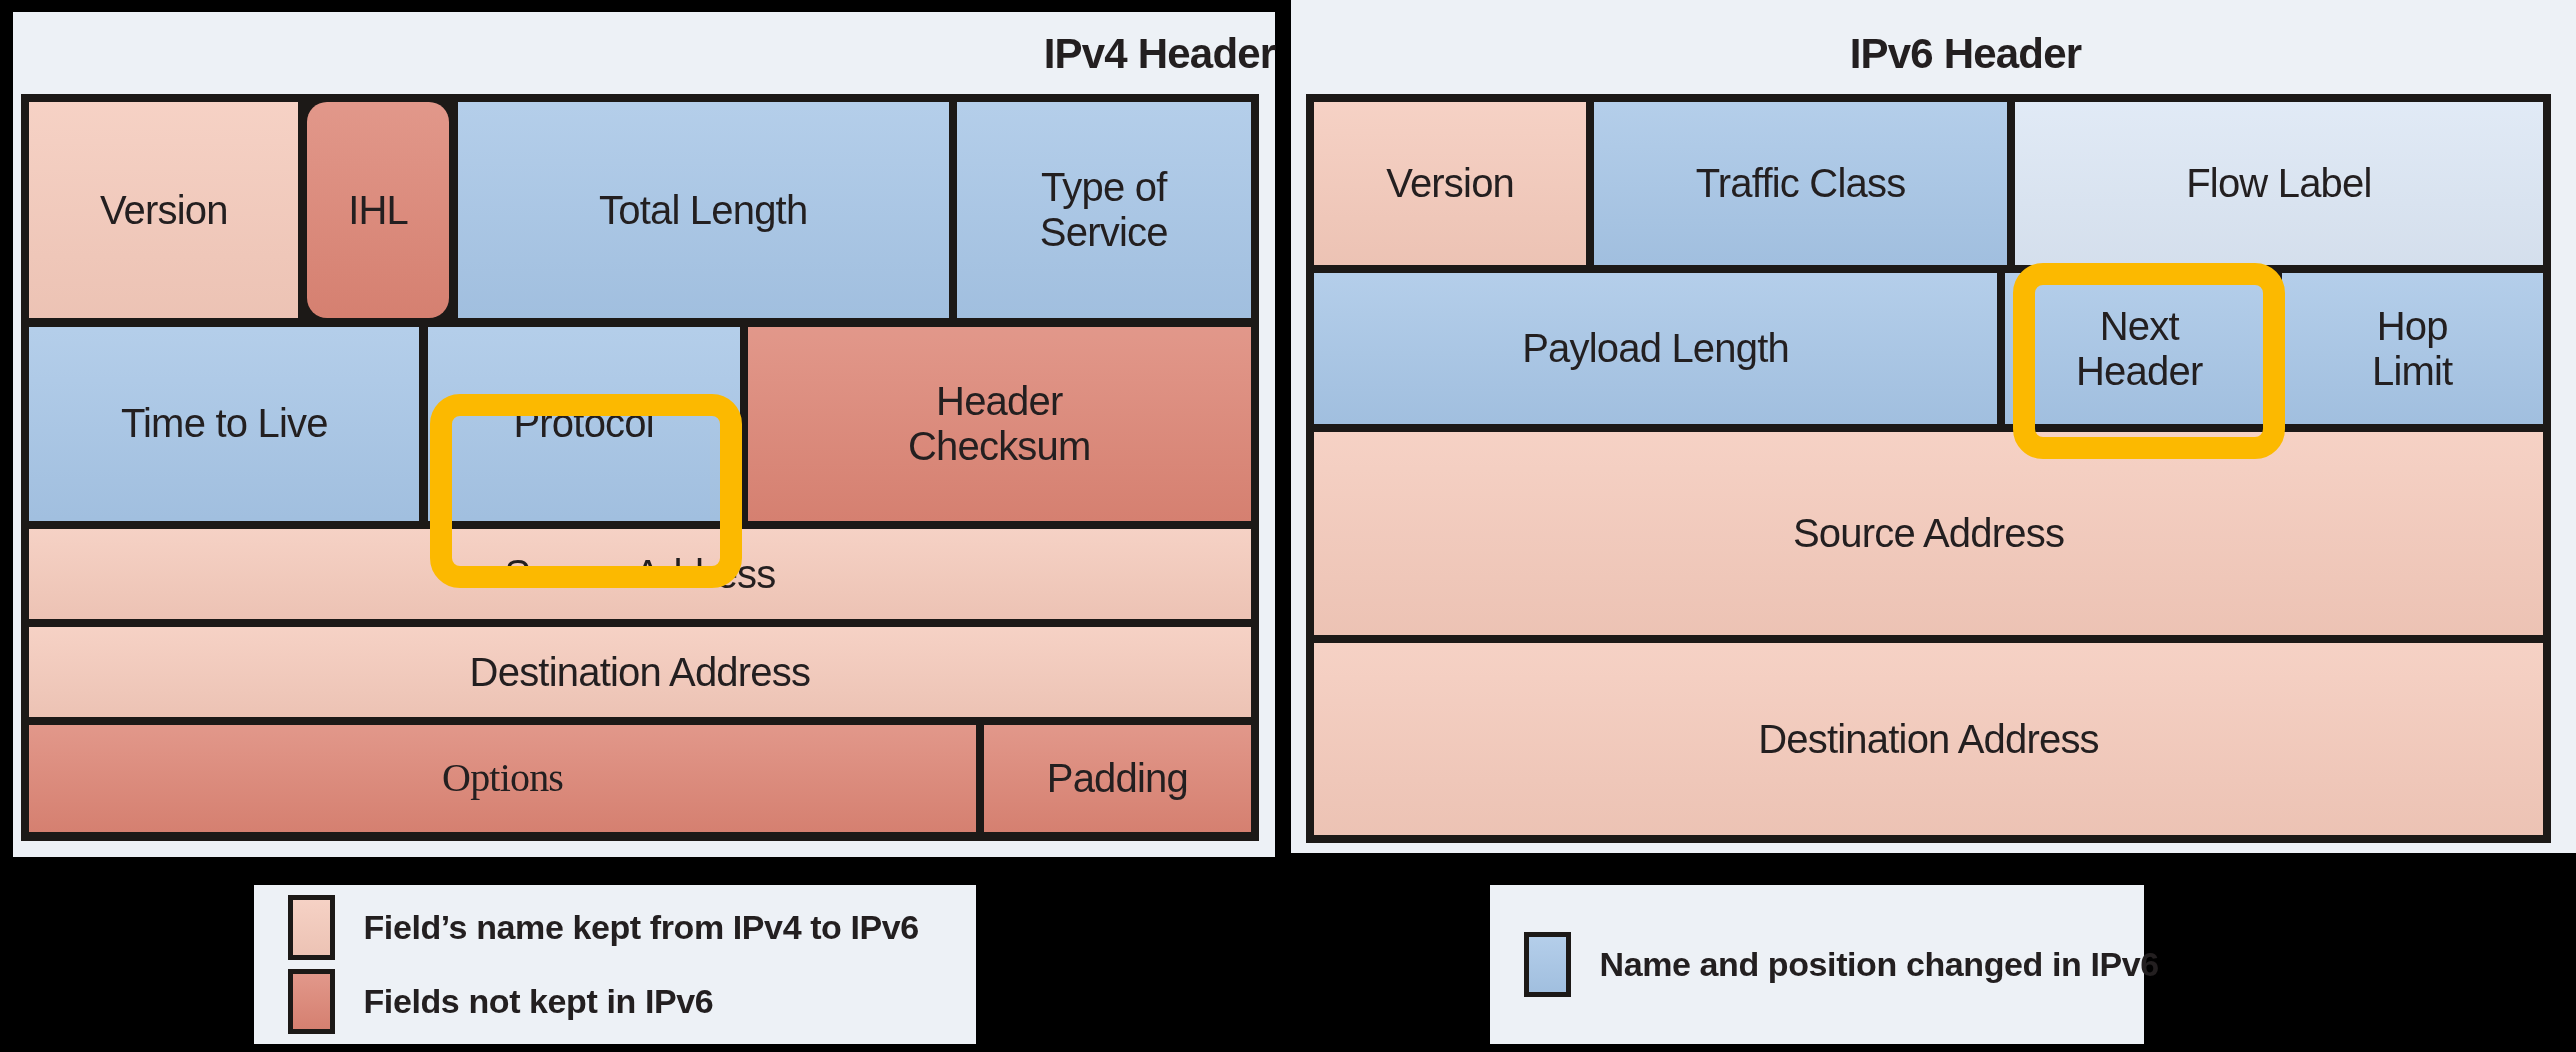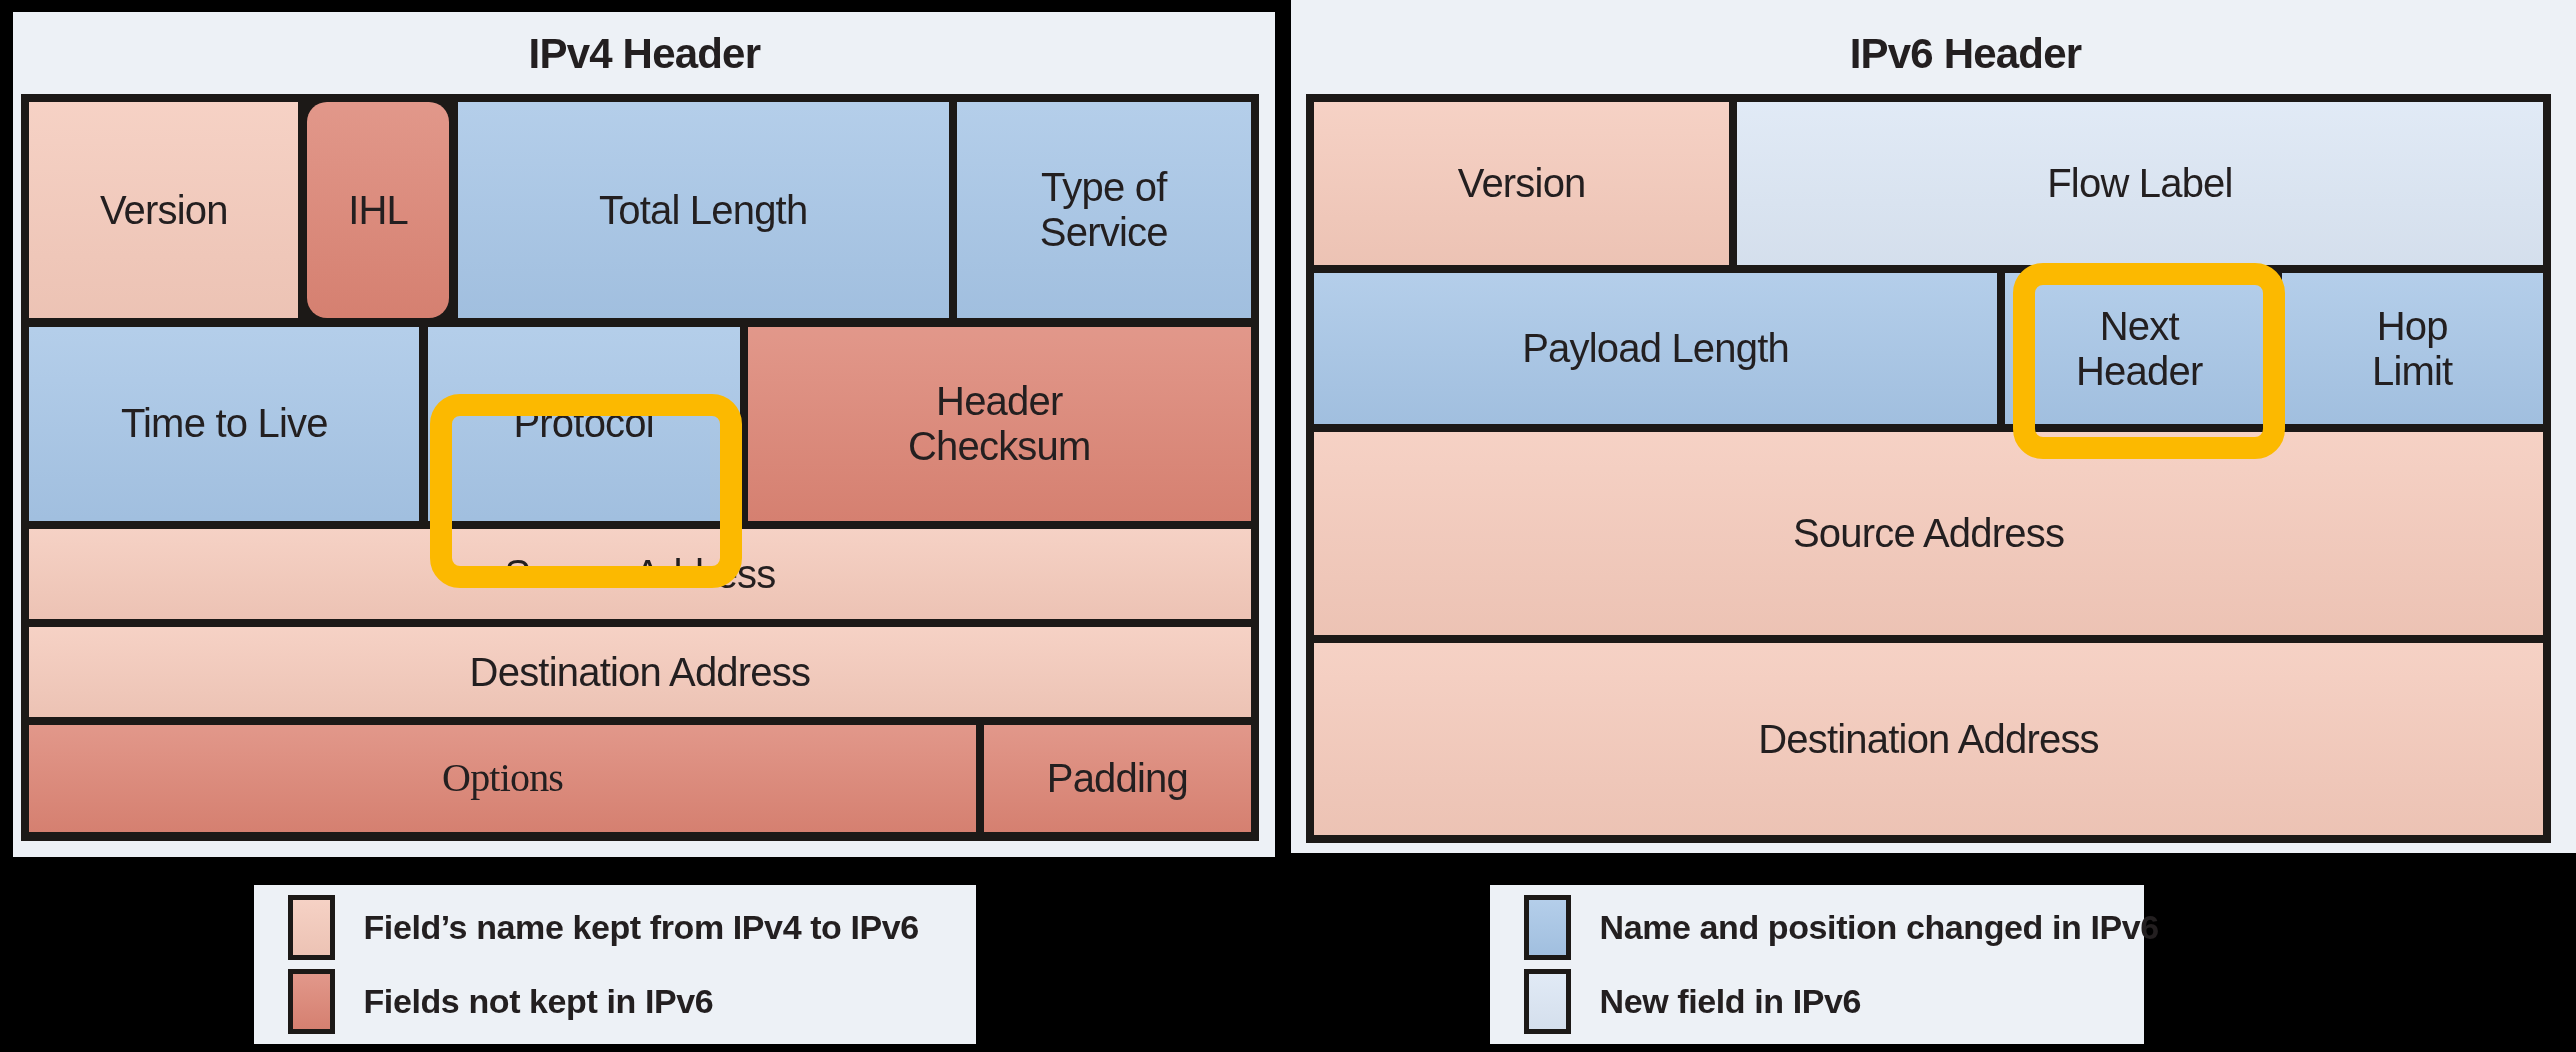--- a/index.html
+++ b/index.html
@@ -17,21 +17,21 @@
   .panel-left  { left: 13.4px;   top: 11.7px; width: 1262px; height: 845px; }
   .panel-right { left: 1291px; top: 0;    width: 1285px; height: 853px; }
   .panel-title {
     margin: 0;
     text-align: center;
     font-size: 42px;
     font-weight: bold;
     color: #231f20;
     letter-spacing: -0.8px;
   }
-  .panel-left  .panel-title { padding-top: 18.4px; }
+  .panel-left  .panel-title { padding-top: 18.4px; text-align: right; }
   .panel-right .panel-title { padding-top: 30px; }
   .hdr-table {
     position: absolute;
     display: flex;
     flex-direction: column;
     gap: 8.4px;
     padding: 8.4px;
     box-sizing: border-box;
     background: #1c1917;
   }
@@ -121,20 +121,21 @@
       </div>
     </div>
   <div class="gold-box gold-left" style="border-color: rgb(252, 185, 0);"></div>
 </section>
 
 <section class="panel panel-right" style="background: rgb(237, 241, 246); padding-left: 32px;">
   <h2 class="panel-title">IPv6 Header</h2>
   <div class="hdr-table" style="background: rgb(28, 25, 23);">
       <div class="hdr-row" style="flex: 198 1 0px;">
         <div class="hdr-cell" style="flex: 333 1 0px; background-color: rgb(244, 201, 186); color: rgb(35, 31, 32);">Version</div>
+        <div class="hdr-cell" style="flex: 506 1 0px; background-color: rgb(166, 197, 230); color: rgb(35, 31, 32);">Traffic Class</div>
         <div class="hdr-cell" style="flex: 647 1 0px; background-color: rgb(219, 230, 244); color: rgb(35, 31, 32);">Flow Label</div>
       </div>
       <div class="hdr-row" style="flex: 183 1 0px;">
         <div class="hdr-cell" style="flex: 837 1 0px; background-color: rgb(166, 197, 230); color: rgb(35, 31, 32);">Payload Length</div>
         <div class="hdr-cell" style="flex: 329 1 0px; background-color: rgb(166, 197, 230); color: rgb(35, 31, 32);">Next
 Header</div>
         <div class="hdr-cell" style="flex: 320 1 0px; background-color: rgb(166, 197, 230); color: rgb(35, 31, 32);">Hop
 Limit</div>
       </div>
       <div class="hdr-row" style="flex: 247 1 0px;">
@@ -155,18 +156,14 @@
     <div class="legend-item">
       <span class="legend-swatch" style="background-color: rgb(220, 132, 116);"></span>
       <span class="legend-label" style="color: rgb(35, 31, 32);">Fields not kept in IPv6</span>
     </div>
   </aside>
 <aside class="legend legend-right" style="background: rgb(237, 241, 246);">
     <div class="legend-item">
       <span class="legend-swatch" style="background-color: rgb(166, 197, 230);"></span>
       <span class="legend-label" style="color: rgb(35, 31, 32);">Name and position changed in IPv6</span>
     </div>
-    <div class="legend-item">
-      <span class="legend-swatch" style="background-color: rgb(219, 230, 244);"></span>
-      <span class="legend-label" style="color: rgb(35, 31, 32);">New field in IPv6</span>
-    </div>
   </aside>
 
 
 </body></html>

